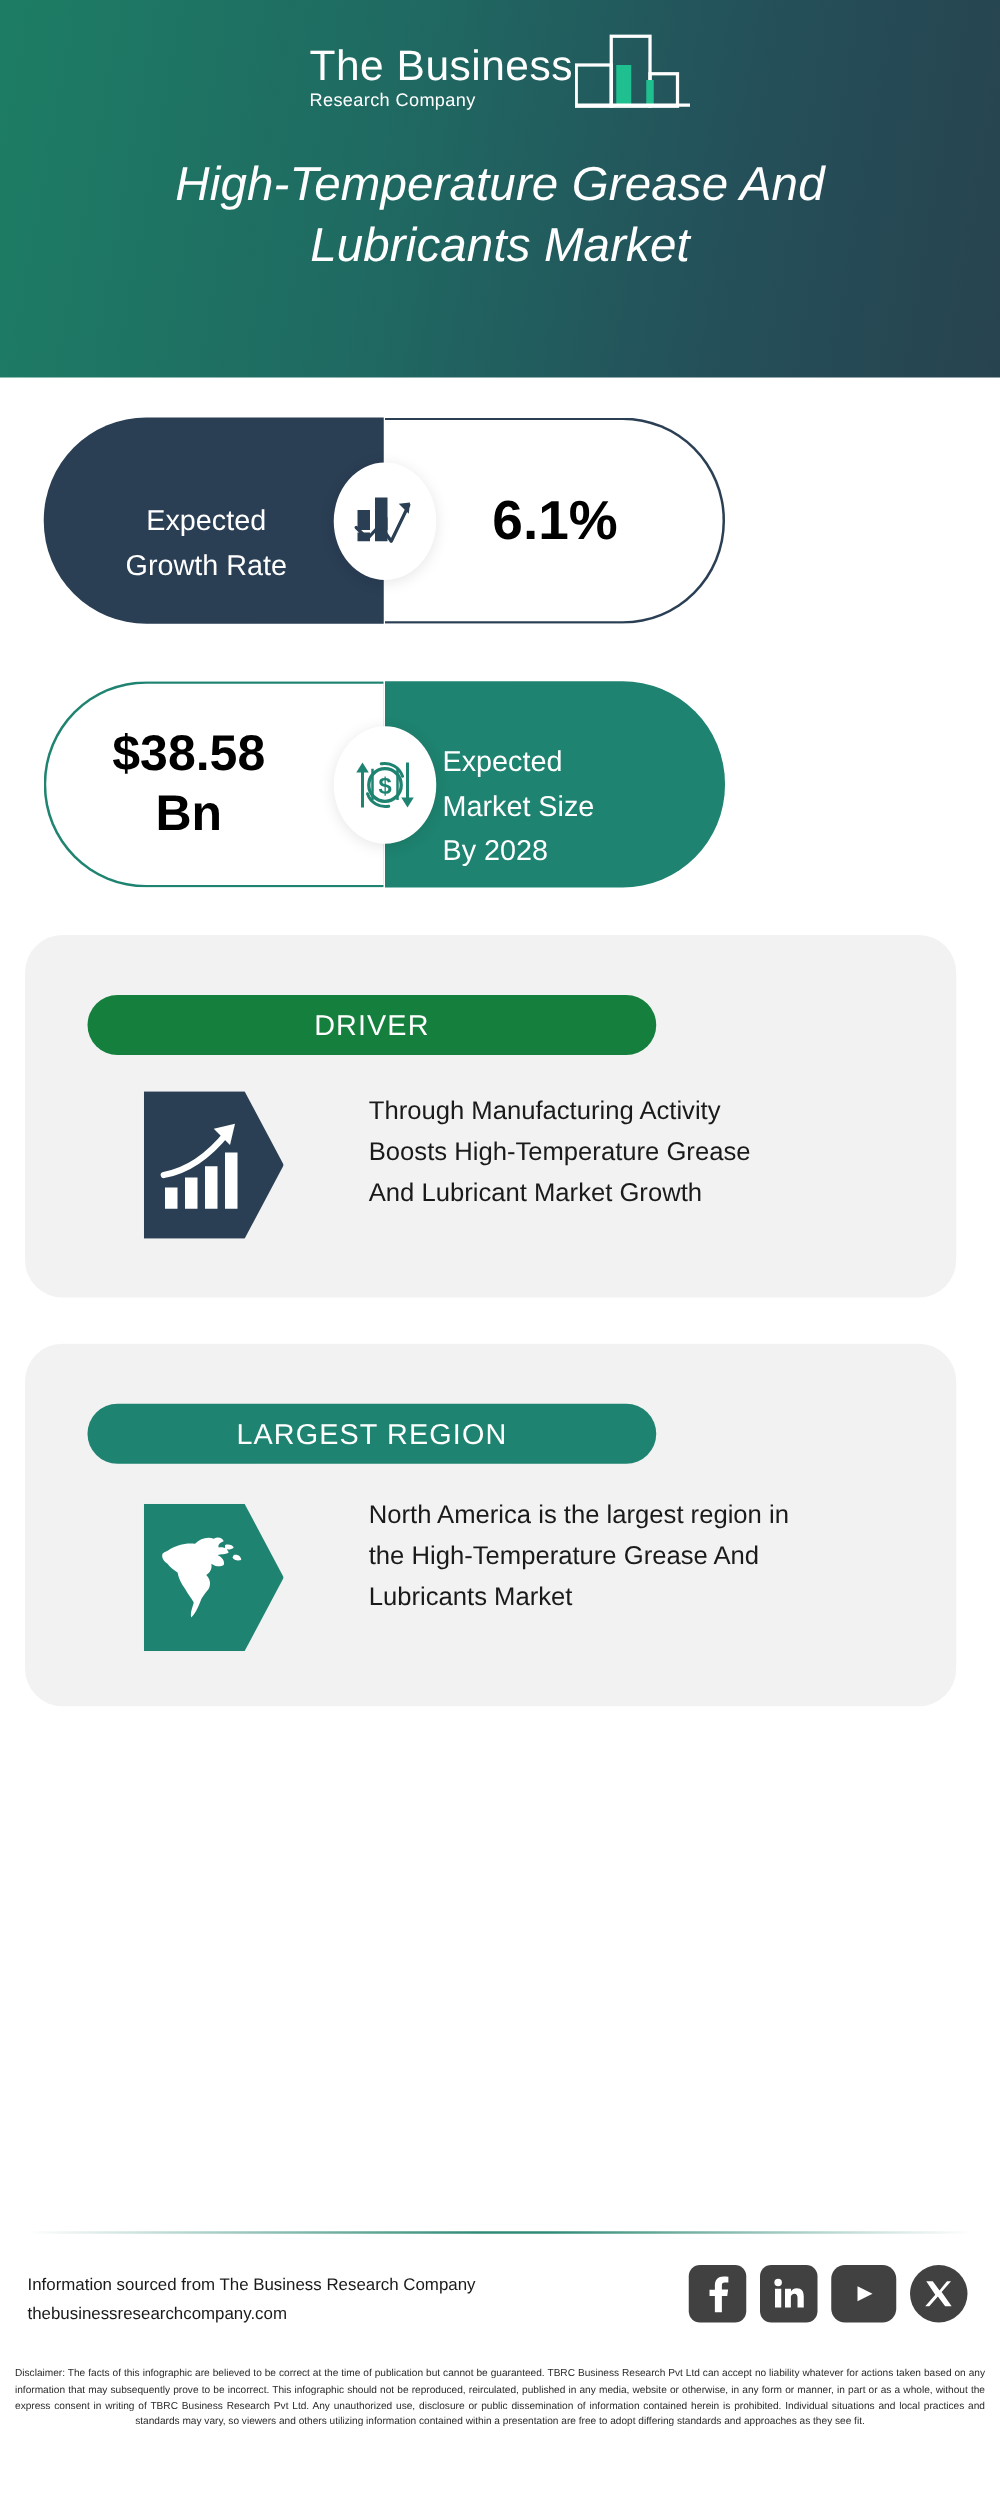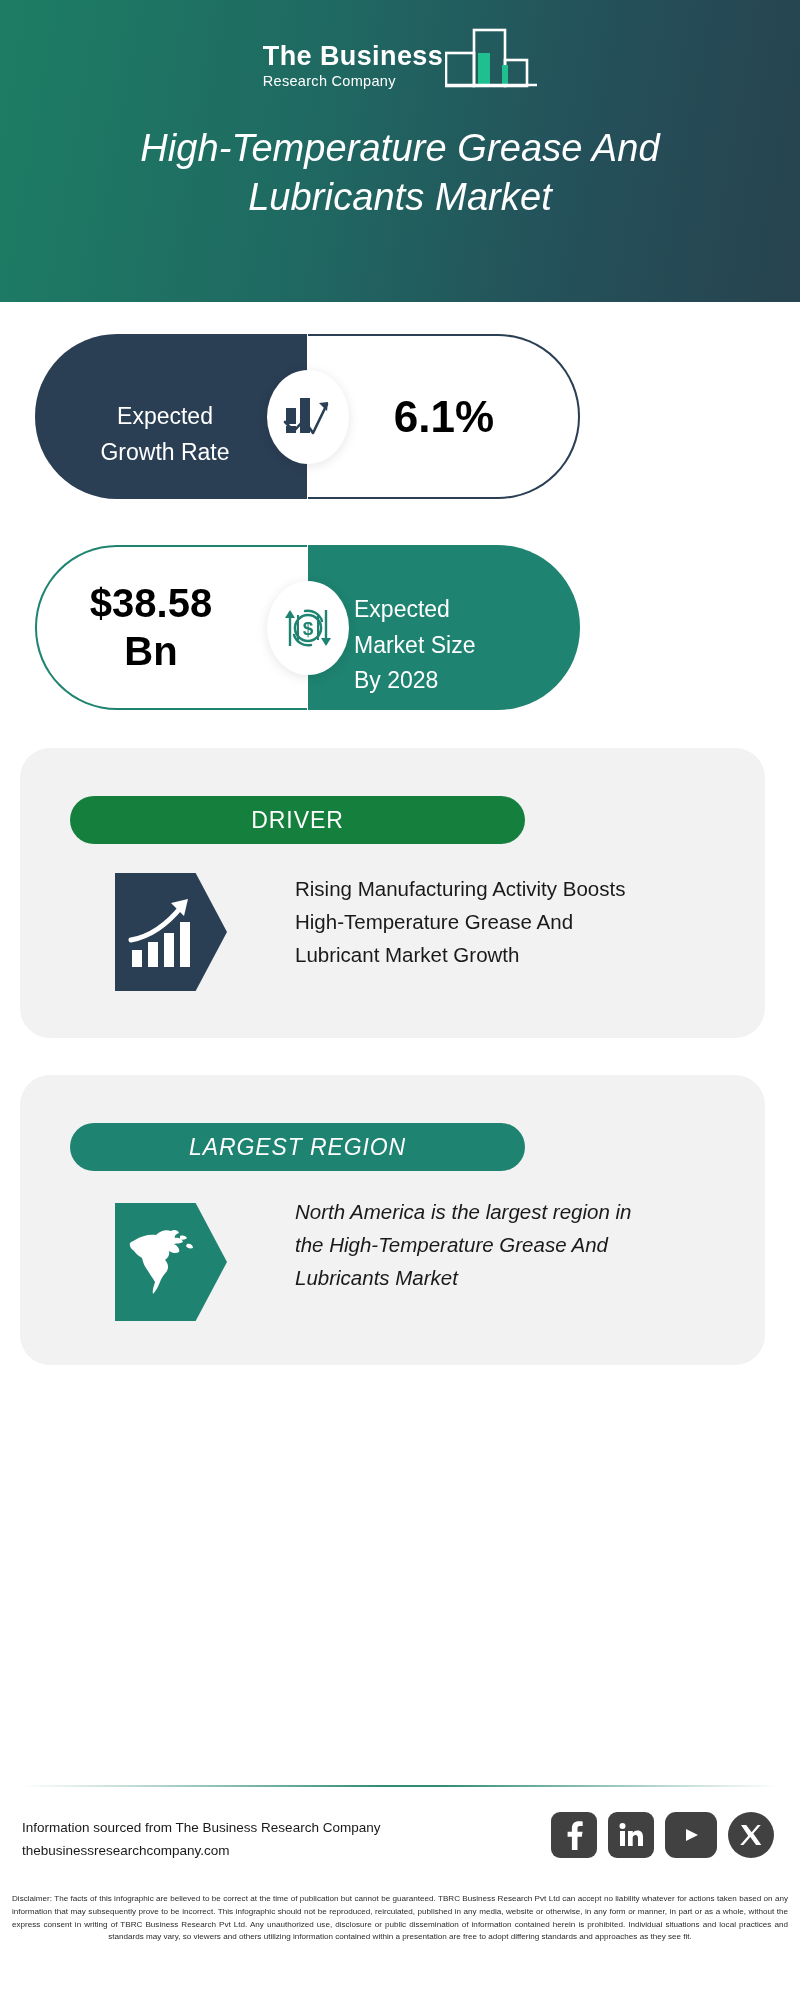--- a/index.html
+++ b/index.html
@@ -16,22 +16,22 @@
     position:absolute; left:0; top:0; width:800px; height:302px;
     background:linear-gradient(100deg,#1d7d64 0%,#1f6a62 38%,#24505a 72%,#27434f 100%);
     display:flex; flex-direction:column; align-items:center;
   }
   .logo-wrap {
     margin-top:18px; display:flex; align-items:flex-end; justify-content:center;
     width:100%; height:78px;
   }
   .logo-text { display:flex; flex-direction:column; align-items:flex-start; padding-bottom:6px; }
   .logo-line1 {
-    color:#ffffff; font-size:27px; letter-spacing:.4px; line-height:1.02;
-    font-weight:700;
+    color:#ffffff; font-size:34px; letter-spacing:.4px; line-height:1.02;
+    font-weight:400;
     margin-top:31px;
   }
   .logo-line2 {
     color:#ffffff; font-size:14.5px; letter-spacing:.3px; line-height:1.25; margin-top:1px;
   }
   .logo-mark { margin-left:2px; margin-bottom:4px; }
 
   .header-title {
     margin-top:28px; width:700px; text-align:center;
     color:#ffffff; font-size:38px; line-height:1.28; font-weight:400;
@@ -221,24 +221,24 @@
     <svg width="74" height="74" viewBox="0 0 74 74" style="margin-right:16px;">
       <rect x="6" y="55" width="10" height="17" fill="#ffffff"></rect>
       <rect x="22" y="47" width="10" height="25" fill="#ffffff"></rect>
       <rect x="38" y="38" width="10" height="34" fill="#ffffff"></rect>
       <rect x="54" y="27" width="10" height="45" fill="#ffffff"></rect>
       <path d="M5 45 C22 42 40 31 56 11" fill="none" stroke="#ffffff" stroke-width="5" stroke-linecap="round"></path>
       <path d="M45 8 L62 4 L58 21 Z" fill="#ffffff"></path>
     </svg>
   </div>
 
-  <div class="panel-text" style="top:124px;">Rising Manufacturing Activity Boosts High-Temperature Grease And Lubricant Market Growth</div>
-</div>
-
-<div class="panel" style="top:1075px;height:290px;font-style:italic;">
+  <div class="panel-text" style="top:124px;">Through Manufacturing Activity Boosts High-Temperature Grease And Lubricant Market Growth</div>
+</div>
+
+<div class="panel" style="top:1075px;height:290px;">
   <div class="panel-pill region">LARGEST REGION</div>
 
   <div class="panel-icon region">
     <svg width="72" height="84" viewBox="0 0 72 84" style="margin-right:16px;">
       <path fill="#ffffff" d="M8 20 C14 16 22 14 29 15 C33 11 39 9 44 11 C47 9 51 10 52 13
         C49 14 47 16 48 18 C52 17 55 19 56 22 C53 24 50 23 47 24 C51 26 53 29 52 32
         C49 34 45 33 42 31 C43 35 41 38 38 40 C41 43 42 47 40 51
         C37 55 34 58 33 62 C31 67 29 71 26 74 C25 70 27 66 28 62
         C26 58 23 55 21 51 C18 47 16 43 15 38 C12 36 9 34 7 31
         C4 29 2 26 3 23 C5 21 7 21 8 20 Z

